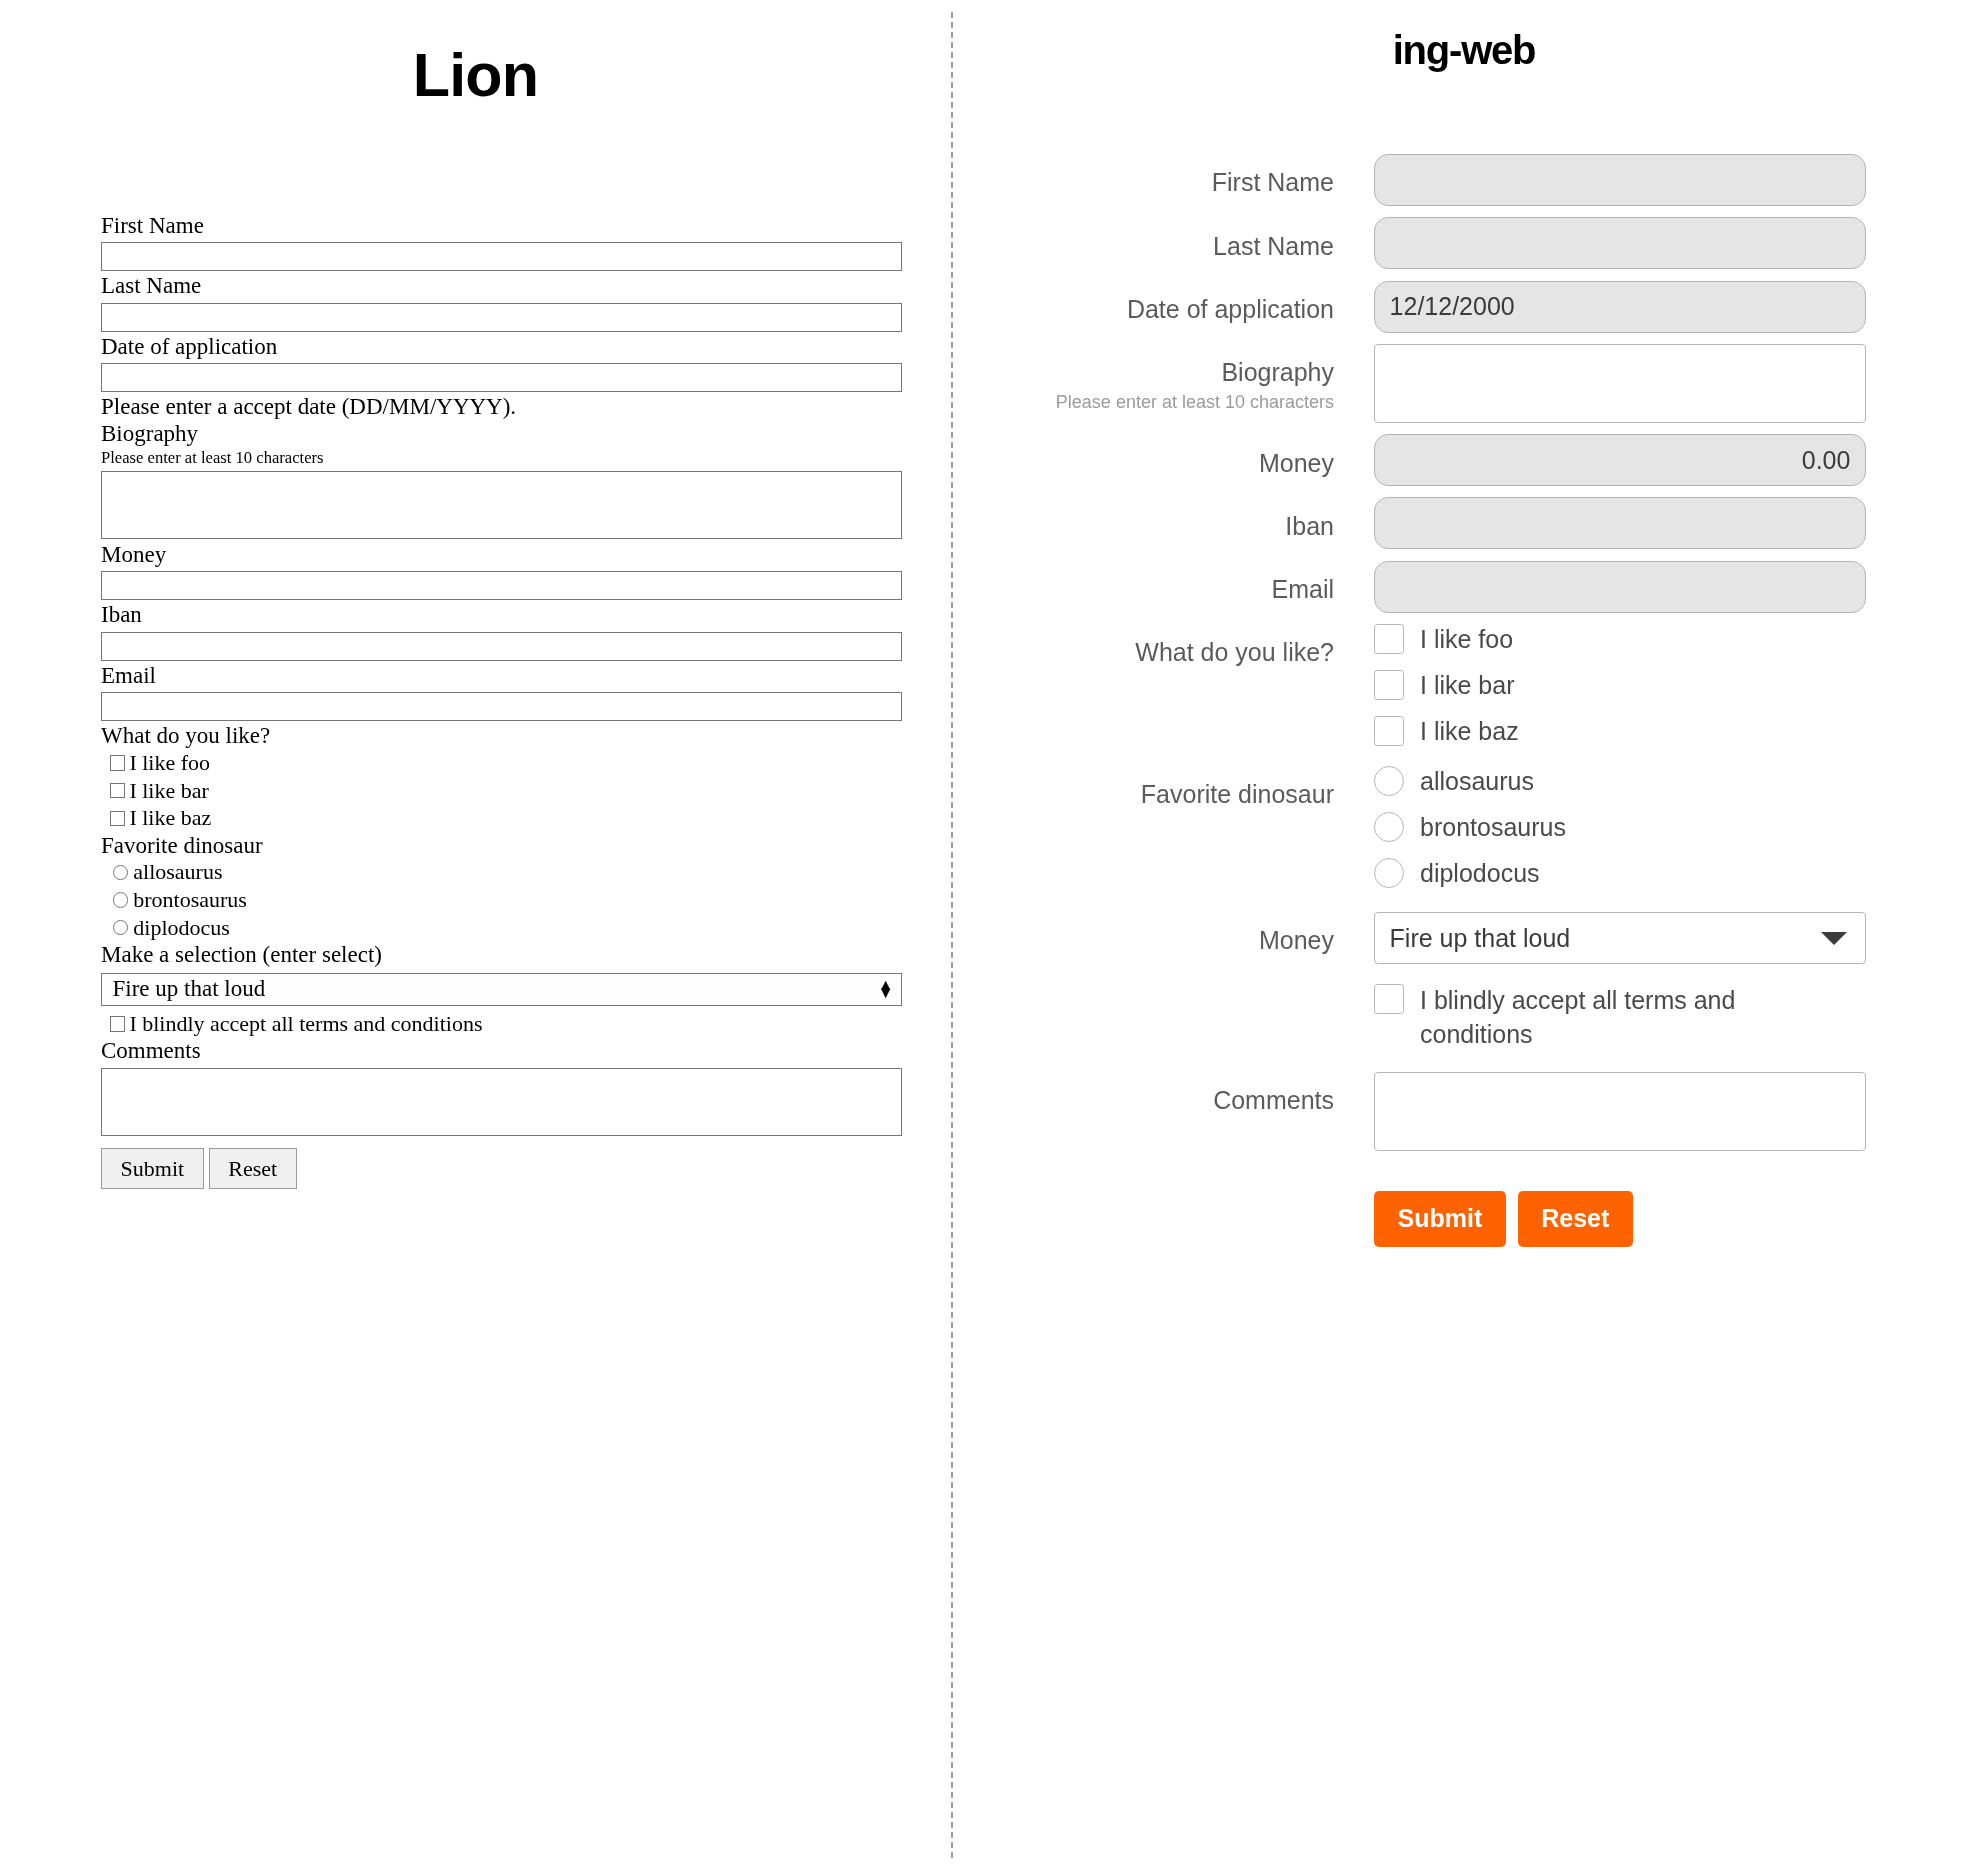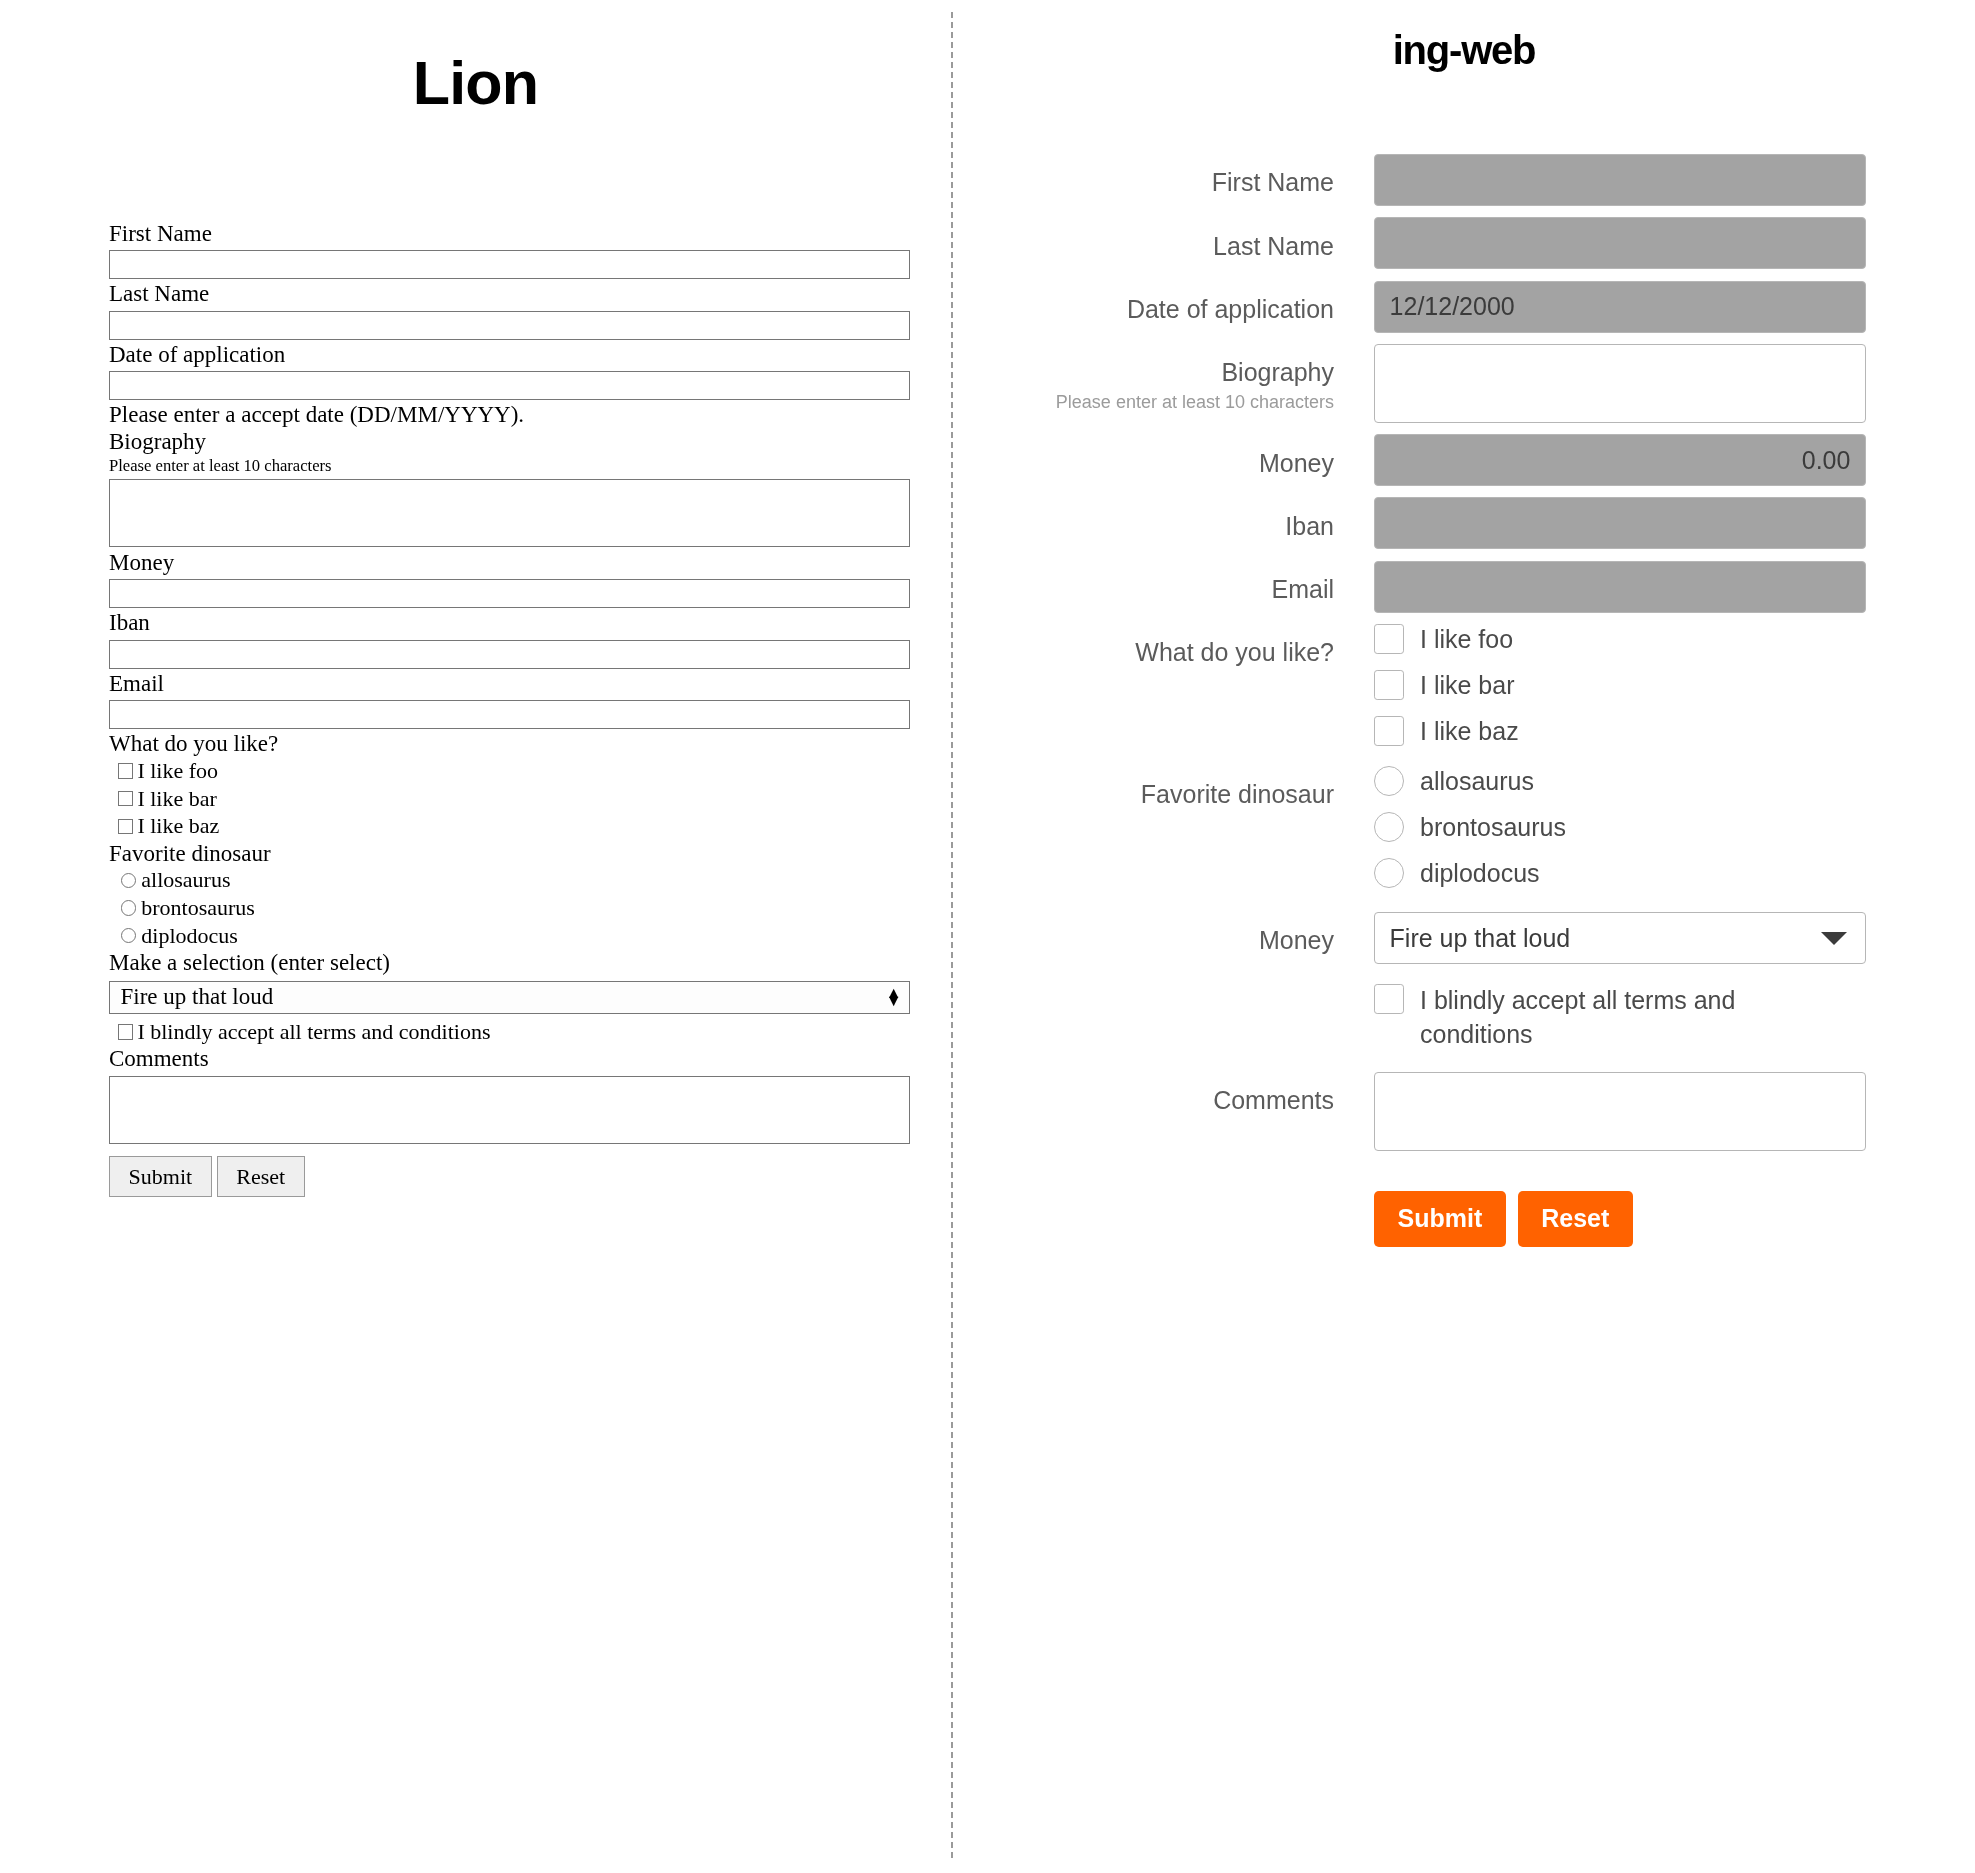--- a/index.html
+++ b/index.html
@@ -28,21 +28,21 @@
     border-left: 2.4px dashed #9a9a9a;
     margin: 0 0 0 0;
     height: 1846px;
     align-self: flex-start;
     margin-top: 12px;
   }
 
   
   .left-pane {
     width: 951px;
-    padding: 12px;
+    padding: 4px;
     position: relative;
     flex: none;
   }
   .left-title {
     font-family: "Liberation Sans", sans-serif;
     font-weight: bold;
     font-size: 61px;
     text-align: center;
     margin: 36px 0 0 0;
     letter-spacing: -0.8px;
@@ -189,22 +189,22 @@
     display: block;
     margin-top: 5.7px;
   }
   .r-field-col {
     flex: 1;
   }
   .r-input {
     width: 492px;
     height: 52px;
     border: 1.2px solid #b6b6b6;
-    border-radius: 4px;
-    background: #a3a3a3;
+    border-radius: 14px;
+    background: #e5e5e5;
     display: flex;
     align-items: center;
     padding: 0 14.6px;
     font-size: 25px;
     color: #3b3b3b;
     font-family: "Liberation Sans", sans-serif;
   }
   .r-input.right-align { justify-content: flex-end; }
   .r-textarea {
     width: 492px;

